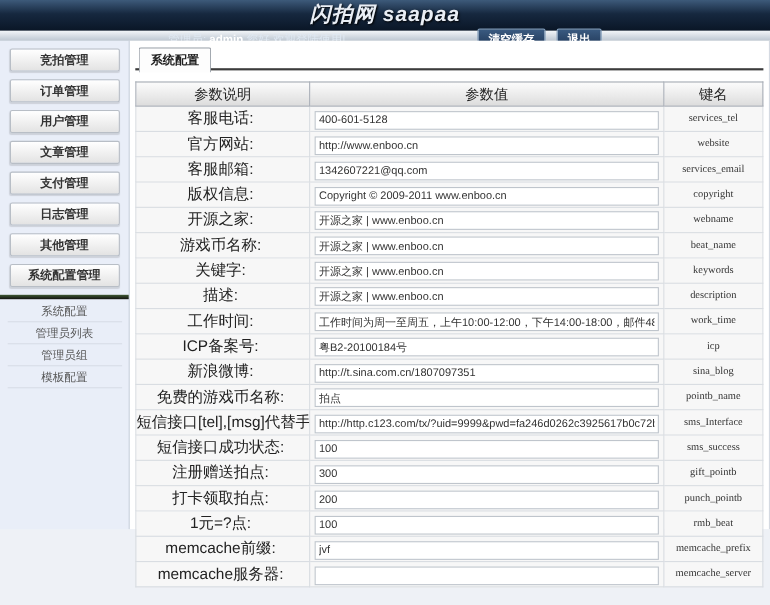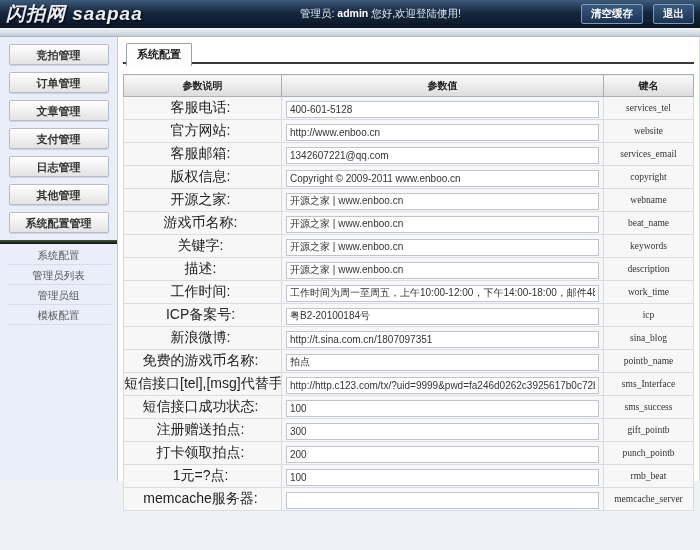--- a/index.html
+++ b/index.html
@@ -1,21 +1,21 @@
 <!DOCTYPE html>
 <html><head>
 <meta charset="utf-8">
 <style>
   * { margin:0; padding:0; box-sizing:border-box; }
   html,body { width:700px; height:550px; overflow:hidden;
     font-family:"Liberation Sans", sans-serif; background:#eef1f6; }
 
   
   .top-header { height:28px; background:linear-gradient(180deg,#3d5a7a 0%,#16283f 45%,#0a1626 100%);
-    display:flex; align-items:center; justify-content:space-between; padding:0 6px; }
+    display:flex; align-items:center; justify-content:space-between; padding:0 6px;flex-direction:column; }
   .logo { color:#e9eef5; font-style:italic; font-weight:bold; font-size:19px;
     letter-spacing:1px; text-shadow:1px 1px 2px #000; white-space:nowrap; }
   .header-right { display:flex; align-items:center; gap:10px; }
   .admin-info { color:#dfe8f2; font-size:10.5px; white-space:nowrap; margin-right:110px; }
   .admin-info b { color:#ffffff; }
   .hdr-btn { background:linear-gradient(180deg,#3a5a80,#1b3251); color:#fff; font-size:10.5px;
     border:1px solid #7e9ab8; border-radius:2px; padding:2px 9px; cursor:pointer;
     font-family:"Liberation Sans", sans-serif; white-space:nowrap;font-weight:bold; }
   .sub-bar { height:9px; background:linear-gradient(180deg,#f2f5f8,#c3ccd6); border-bottom:1px solid #aeb8c2; }
 
@@ -33,21 +33,21 @@
   
   .main { flex:1; background:#fff; padding:6px 5px 0 5px; border-right:1px solid #d5dae2; }
   .tab-bar { border-bottom:2px solid #3c3c3c; padding-left:3px; height:21px; }
   .tab { display:inline-block; background:#fdfdfd; border:1px solid #9aa0a8; border-bottom:none;
     font-size:11px; font-weight:bold; color:#222; padding:3px 10px 4px 10px; cursor:pointer;
     border-radius:2px 2px 0 0; white-space:nowrap; }
   .spacer { height:10px; }
 
   table.cfg { width:570px; border-collapse:collapse; table-layout:fixed; }
   table.cfg th { background:linear-gradient(180deg,#fbfbfb,#dcdcdc); border:1px solid #aab0b8;
-    font-size:10px; font-weight:bold; color:#222; height:22px; }
+    font-size:13px; font-weight:normal; color:#222; height:22px; }
   col.c1 { width:158px; } col.c2 { width:322px; } col.c3 { width:90px; }
   table.cfg td { border:1px solid #d9dde2; height:23px; background:#f7f7f7; }
   td.label-cell { text-align:center; font-size:14px; font-weight:normal; color:#222;
     padding-right:4px; white-space:nowrap; overflow:hidden; }
   td.value-cell { padding:1px 4px; }
   td.value-cell input { width:100%; height:17px; border:1px solid #bfc5cc; background:#fff;
     font-size:10px; color:#333; padding:0 3px; font-family:"Liberation Sans", sans-serif; }
   td.key-cell { text-align:center; font-size:9.5px; color:#333;
     font-family:Liberation Serif, serif; white-space:nowrap; overflow:hidden; }
 </style>
@@ -66,20 +66,21 @@
     <button class="hdr-btn">退出</button>
   </div>
 </div>
 <div class="sub-bar"></div>
 
 <div class="layout">
   <aside class="sidebar">
     <div id="main-menu">
         <div class="menu-btn">竞拍管理</div>
         <div class="menu-btn">订单管理</div>
+        <div class="menu-btn">用户管理</div>
         <div class="menu-btn">文章管理</div>
         <div class="menu-btn">支付管理</div>
         <div class="menu-btn">日志管理</div>
         <div class="menu-btn">其他管理</div>
         <div class="menu-btn">系统配置管理</div>
       </div>
     <div class="menu-separator"></div>
     <div id="sub-menu">
         <div class="submenu-item">系统配置</div>
         <div class="submenu-item">管理员列表</div>
@@ -186,20 +187,25 @@
             <td class="label-cell">打卡领取拍点:</td>
             <td class="value-cell"><input type="text" value="200" style=""></td>
             <td class="key-cell">punch_pointb</td>
           </tr>
           <tr>
             <td class="label-cell">1元=?点:</td>
             <td class="value-cell"><input type="text" value="100" style=""></td>
             <td class="key-cell">rmb_beat</td>
           </tr>
           <tr>
+            <td class="label-cell">memcache前缀:</td>
+            <td class="value-cell"><input type="text" value="jvf" style=""></td>
+            <td class="key-cell">memcache_prefix</td>
+          </tr>
+          <tr>
             <td class="label-cell">memcache服务器:</td>
             <td class="value-cell"><input type="text" style=""></td>
             <td class="key-cell">memcache_server</td>
           </tr>
         </tbody>
     </table>
   </main>
 </div>
 
 </body></html>

